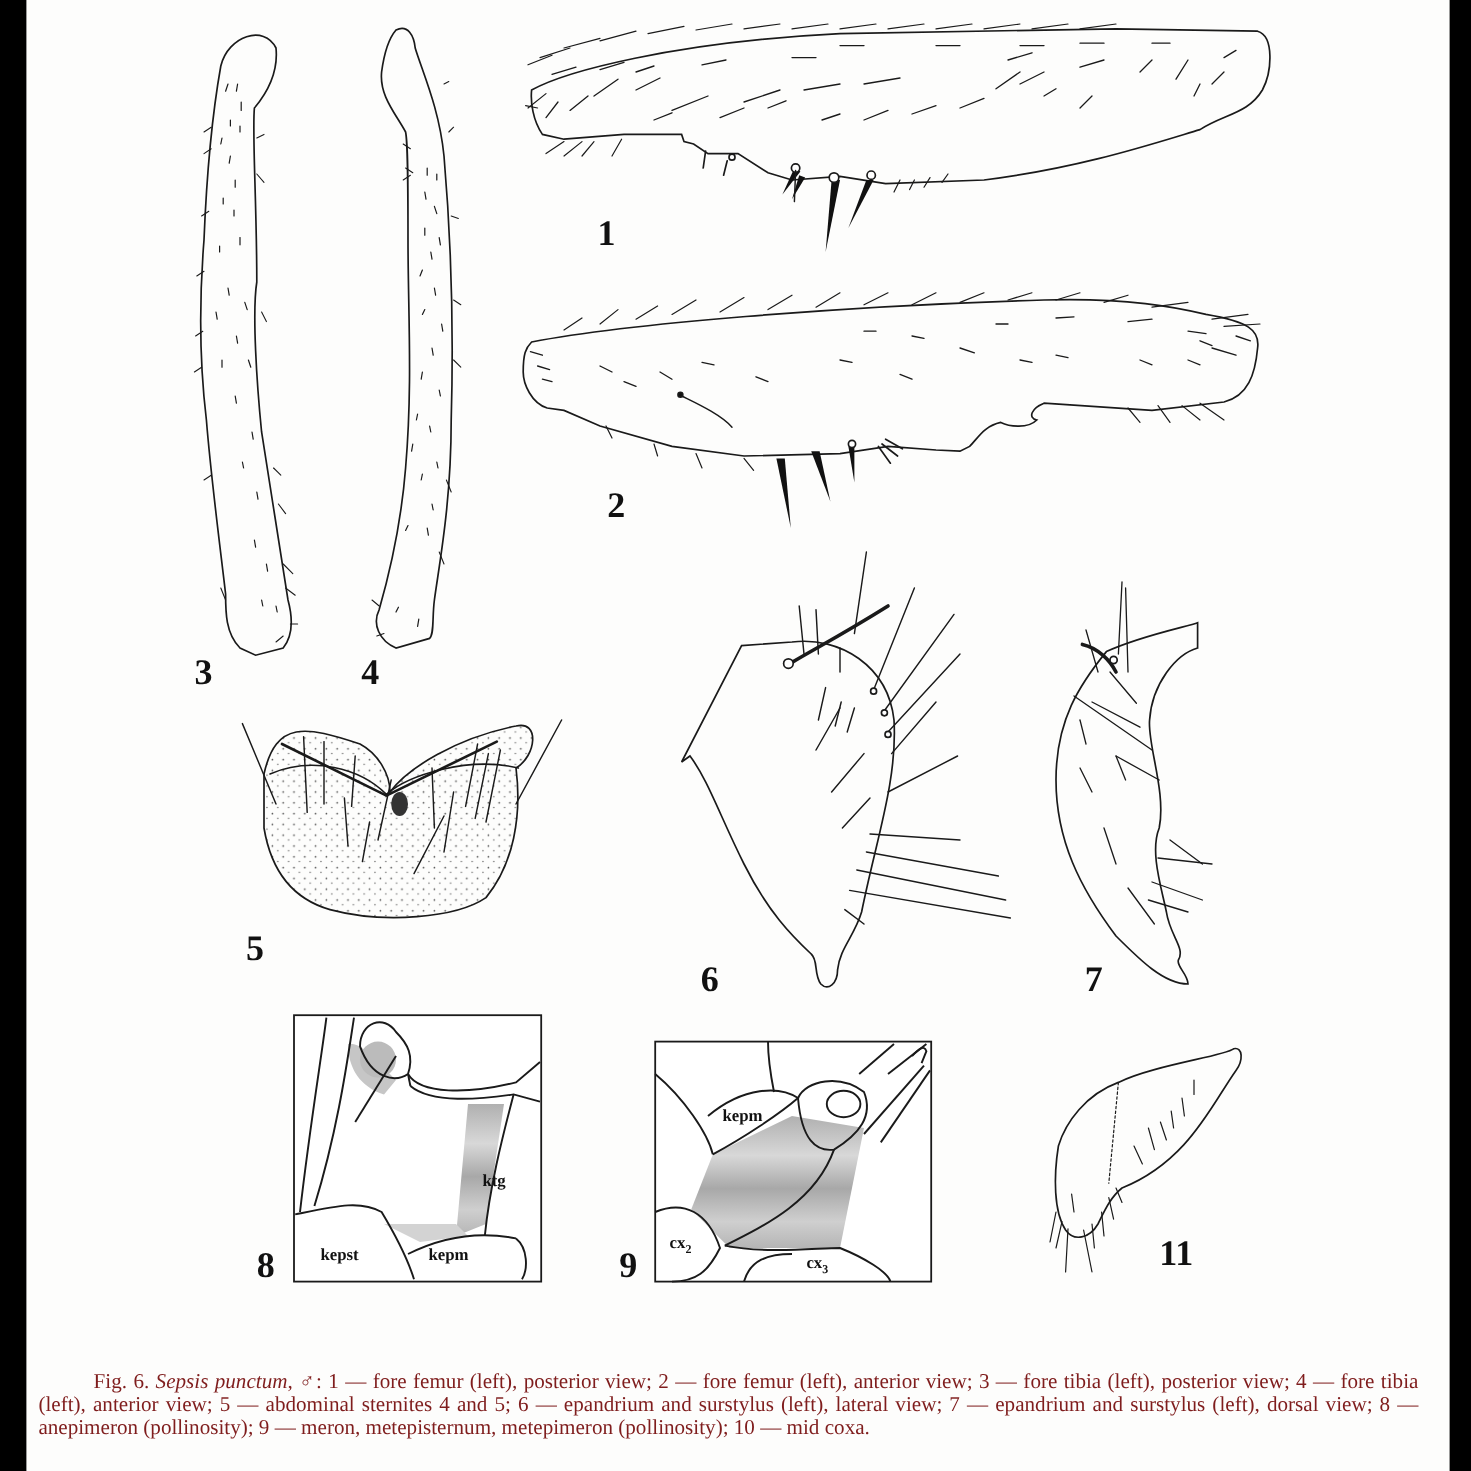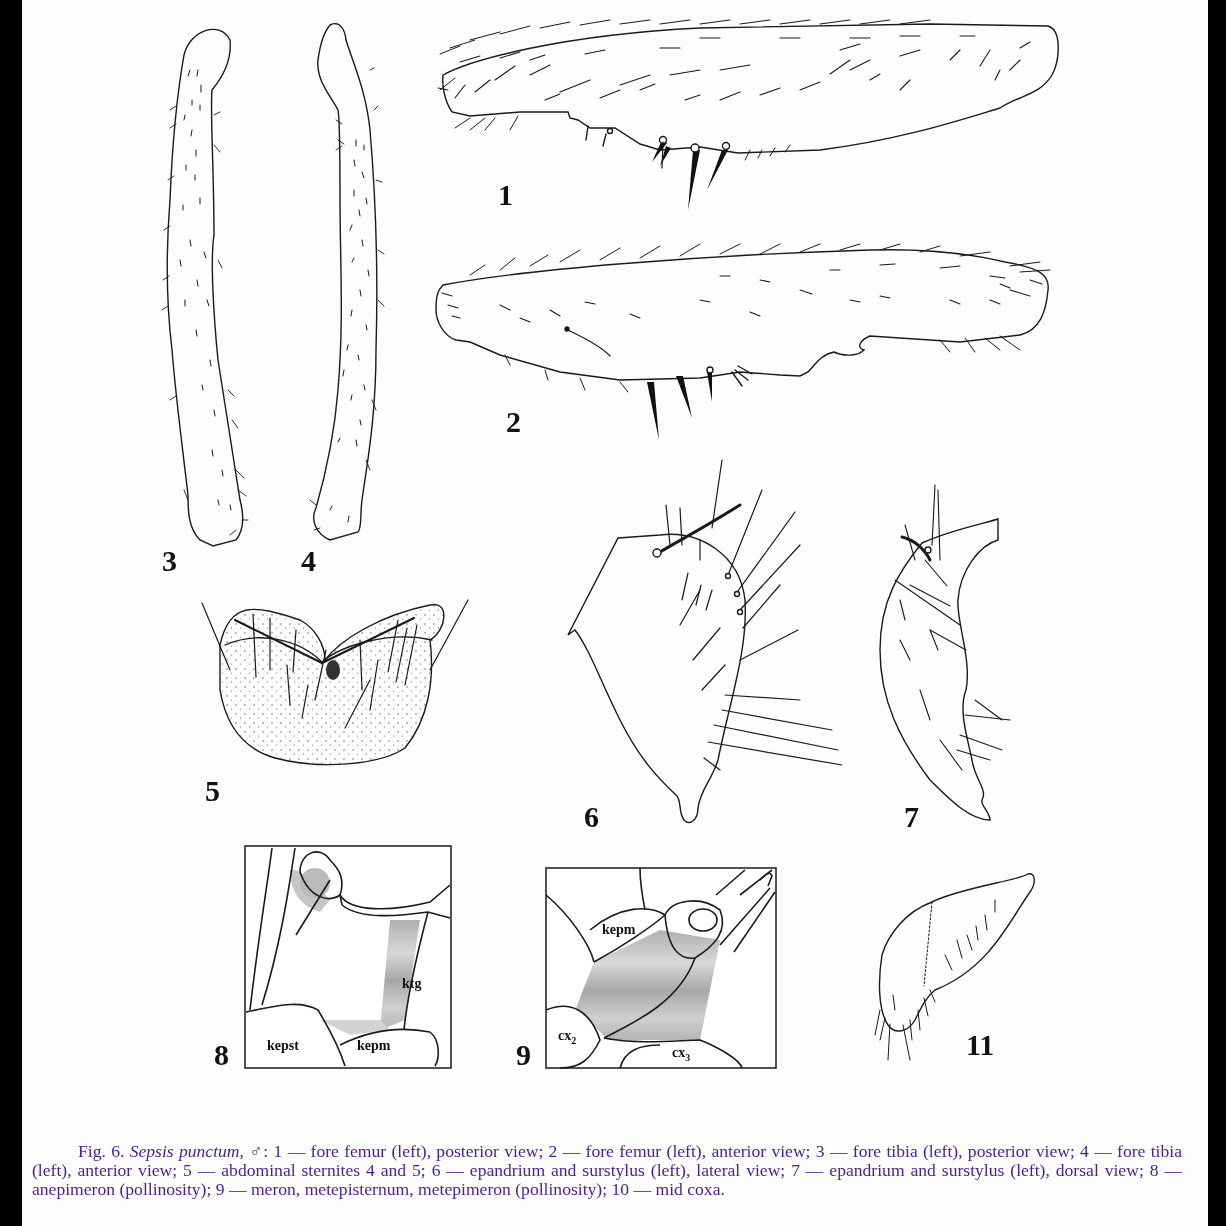--- a/index.html
+++ b/index.html
@@ -2,21 +2,21 @@
 <html><head>
 <meta charset="utf-8">
 <style>
   html, body { margin: 0; padding: 0; background: #000; }
   body { width: 1226px; height: 1226px; position: relative; overflow: hidden; font-family: "Liberation Serif", serif; }
   .page { position: absolute; left: 22px; top: 0; width: 1186px; height: 1226px; background: #fdfdfc; }
   .plate { position: absolute; left: 0; top: 0; width: 1226px; height: 1110px; }
   .plate svg { position: absolute; left: -22px; top: 0; }
   .panel-label { position: absolute; font-family: "Liberation Serif", serif; font-weight: bold; font-size: 30px; color: #111; line-height: 1; }
   .region-label { font-family: "Liberation Serif", serif; font-weight: bold; font-size: 14px; fill: #111; }
-  .caption { position: absolute; left: 10px; top: 1124px; width: 1150px; font-size: 17.6px; line-height: 19.4px; color: #4c1d95; text-align: justify; text-indent: 46px; }
+  .caption { position: absolute; left: 10px; top: 1124px; width: 1150px; font-size: 17.6px; line-height: 19.4px; color: #7f1d1d; text-align: justify; text-indent: 46px; }
   .caption i { font-style: italic; }
 </style>
 </head>
 <body>
 
 <div class="page">
   <div class="plate">
     <svg width="1226" height="1110" viewBox="0 0 1226 1110" xmlns="http://www.w3.org/2000/svg">
       <defs>
         <linearGradient id="pollA" x1="0" y1="0" x2="1" y2="0">

